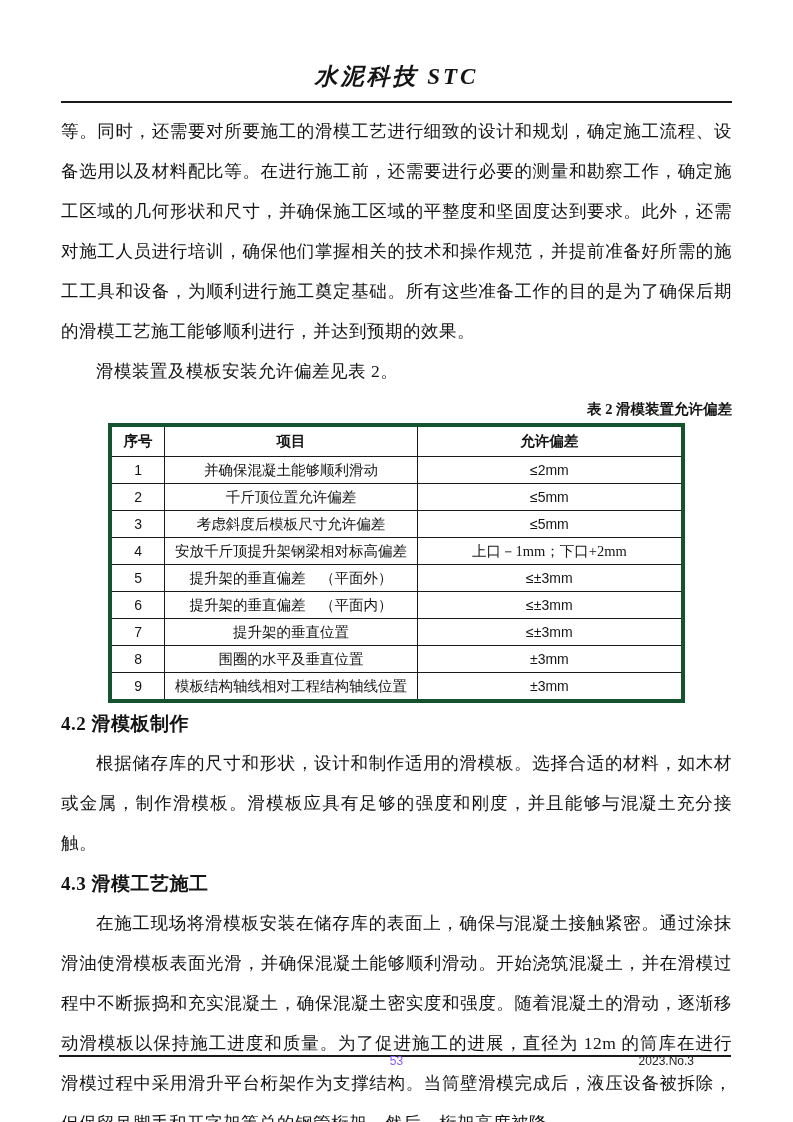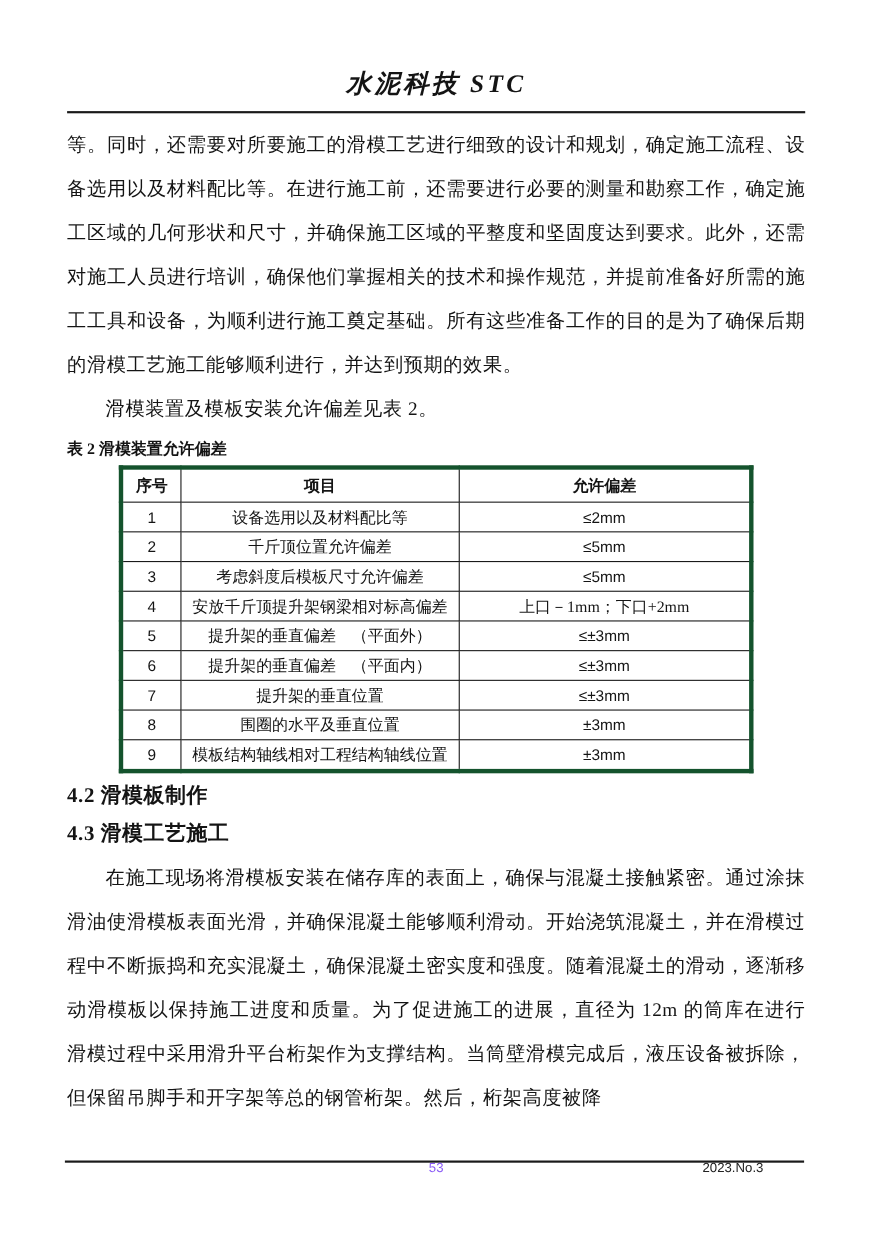--- a/index.html
+++ b/index.html
@@ -42,21 +42,21 @@
     font-size: 17.5px;
     line-height: 40px;
     text-align: justify;
     text-align-last: left;
     letter-spacing: 0.5px;
   }
   .par-continued { margin-top: 2px; }
   .indent { text-indent: 2em; }
   .table-caption {
     margin-top: 9px;
-    text-align: left;
+    text-align: right;
     font-size: 14.5px;
     font-weight: bold;
     line-height: 18px;
   }
   table.dev-table {
     margin: 5px auto 0 auto;
     width: 577px;
     border-collapse: collapse;
     border: 4px solid #14532d;
     font-size: 14.5px;
@@ -141,21 +141,21 @@
       <thead>
         <tr>
           <th>序号</th>
           <th>项目</th>
           <th>允许偏差</th>
         </tr>
       </thead>
       <tbody>
         <tr>
           <td class="latin">1</td>
-          <td>设备选用以及材料配比等</td>
+          <td>并确保混凝土能够顺利滑动</td>
           <td class="latin">≤2mm</td>
         </tr>
         <tr>
           <td class="latin">2</td>
           <td>千斤顶位置允许偏差</td>
           <td class="latin">≤5mm</td>
         </tr>
         <tr>
           <td class="latin">3</td>
           <td>考虑斜度后模板尺寸允许偏差</td>
@@ -189,20 +189,21 @@
         <tr>
           <td class="latin">9</td>
           <td>模板结构轴线相对工程结构轴线位置</td>
           <td class="latin">±3mm</td>
         </tr>
       </tbody>
     </table>
 
     <div class="section-heading">4.2 滑模板制作</div>
 
+    <p class="body-par indent">根据储存库的尺寸和形状，设计和制作适用的滑模板。选择合适的材料，如木材或金属，制作滑模板。滑模板应具有足够的强度和刚度，并且能够与混凝土充分接触。</p>
 
     <div class="section-heading">4.3 滑模工艺施工</div>
 
     <p class="body-par indent">在施工现场将滑模板安装在储存库的表面上，确保与混凝土接触紧密。通过涂抹滑油使滑模板表面光滑，并确保混凝土能够顺利滑动。开始浇筑混凝土，并在滑模过程中不断振捣和充实混凝土，确保混凝土密实度和强度。随着混凝土的滑动，逐渐移动滑模板以保持施工进度和质量。为了促进施工的进展，直径为 12m 的筒库在进行滑模过程中采用滑升平台桁架作为支撑结构。当筒壁滑模完成后，液压设备被拆除，但保留吊脚手和开字架等总的钢管桁架。然后，桁架高度被降</p>
 
   </div>
 
   <hr class="footer-rule">
   <div class="footer-page-number">53</div>
   <div class="footer-issue">2023.No.3</div>

